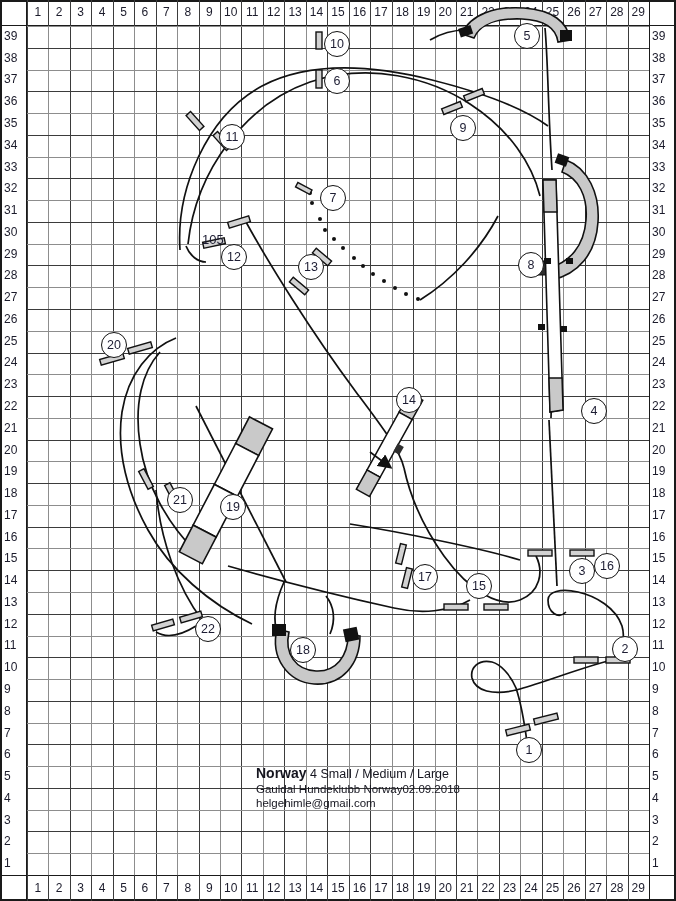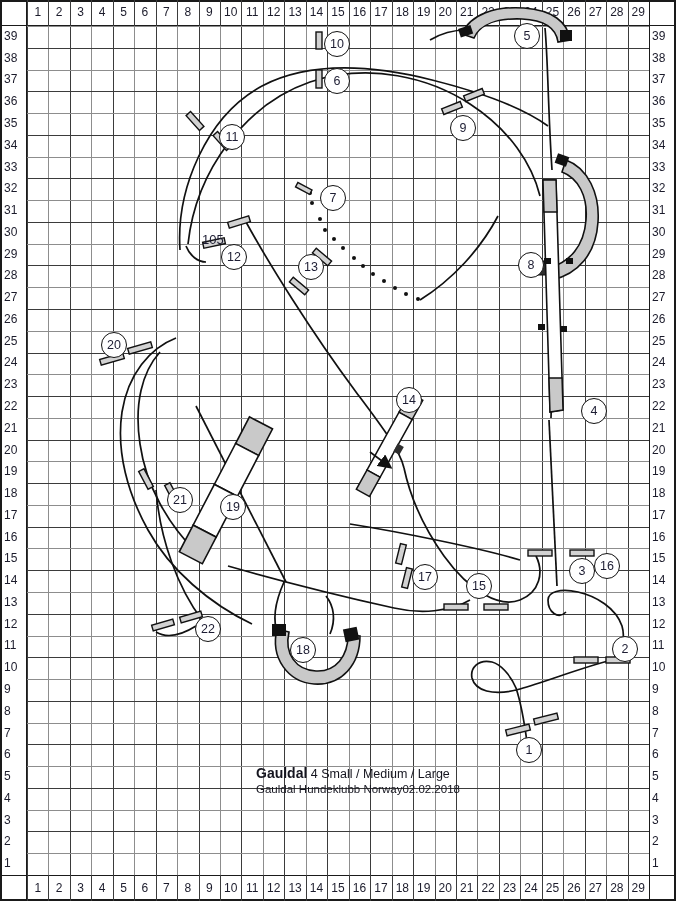--- a/index.html
+++ b/index.html
@@ -497,19 +497,20 @@
       <div class="badge" style="left: 412px; top: 564px;">17</div>
       <div class="badge" style="left: 290px; top: 637px;">18</div>
       <div class="badge" style="left: 220px; top: 494px;">19</div>
       <div class="badge" style="left: 101px; top: 332px;">20</div>
       <div class="badge" style="left: 167px; top: 487px;">21</div>
       <div class="badge" style="left: 195px; top: 616px;">22</div>
     </div>
 
   <div id="caption">
     <div class="l1">
-      <b>Gauldal</b>
+      <b>Norway</b>
       <span>4 Small / Medium / Large</span>
     </div>
-    <div class="ln">Gauldal Hundeklubb Norway02.02.2018</div>
+    <div class="ln">Gauldal Hundeklubb Norway02.09.2018</div>
+    <div class="ln">helgehimle@gmail.com</div>
   </div>
 
 </div>
 
 </body></html>

